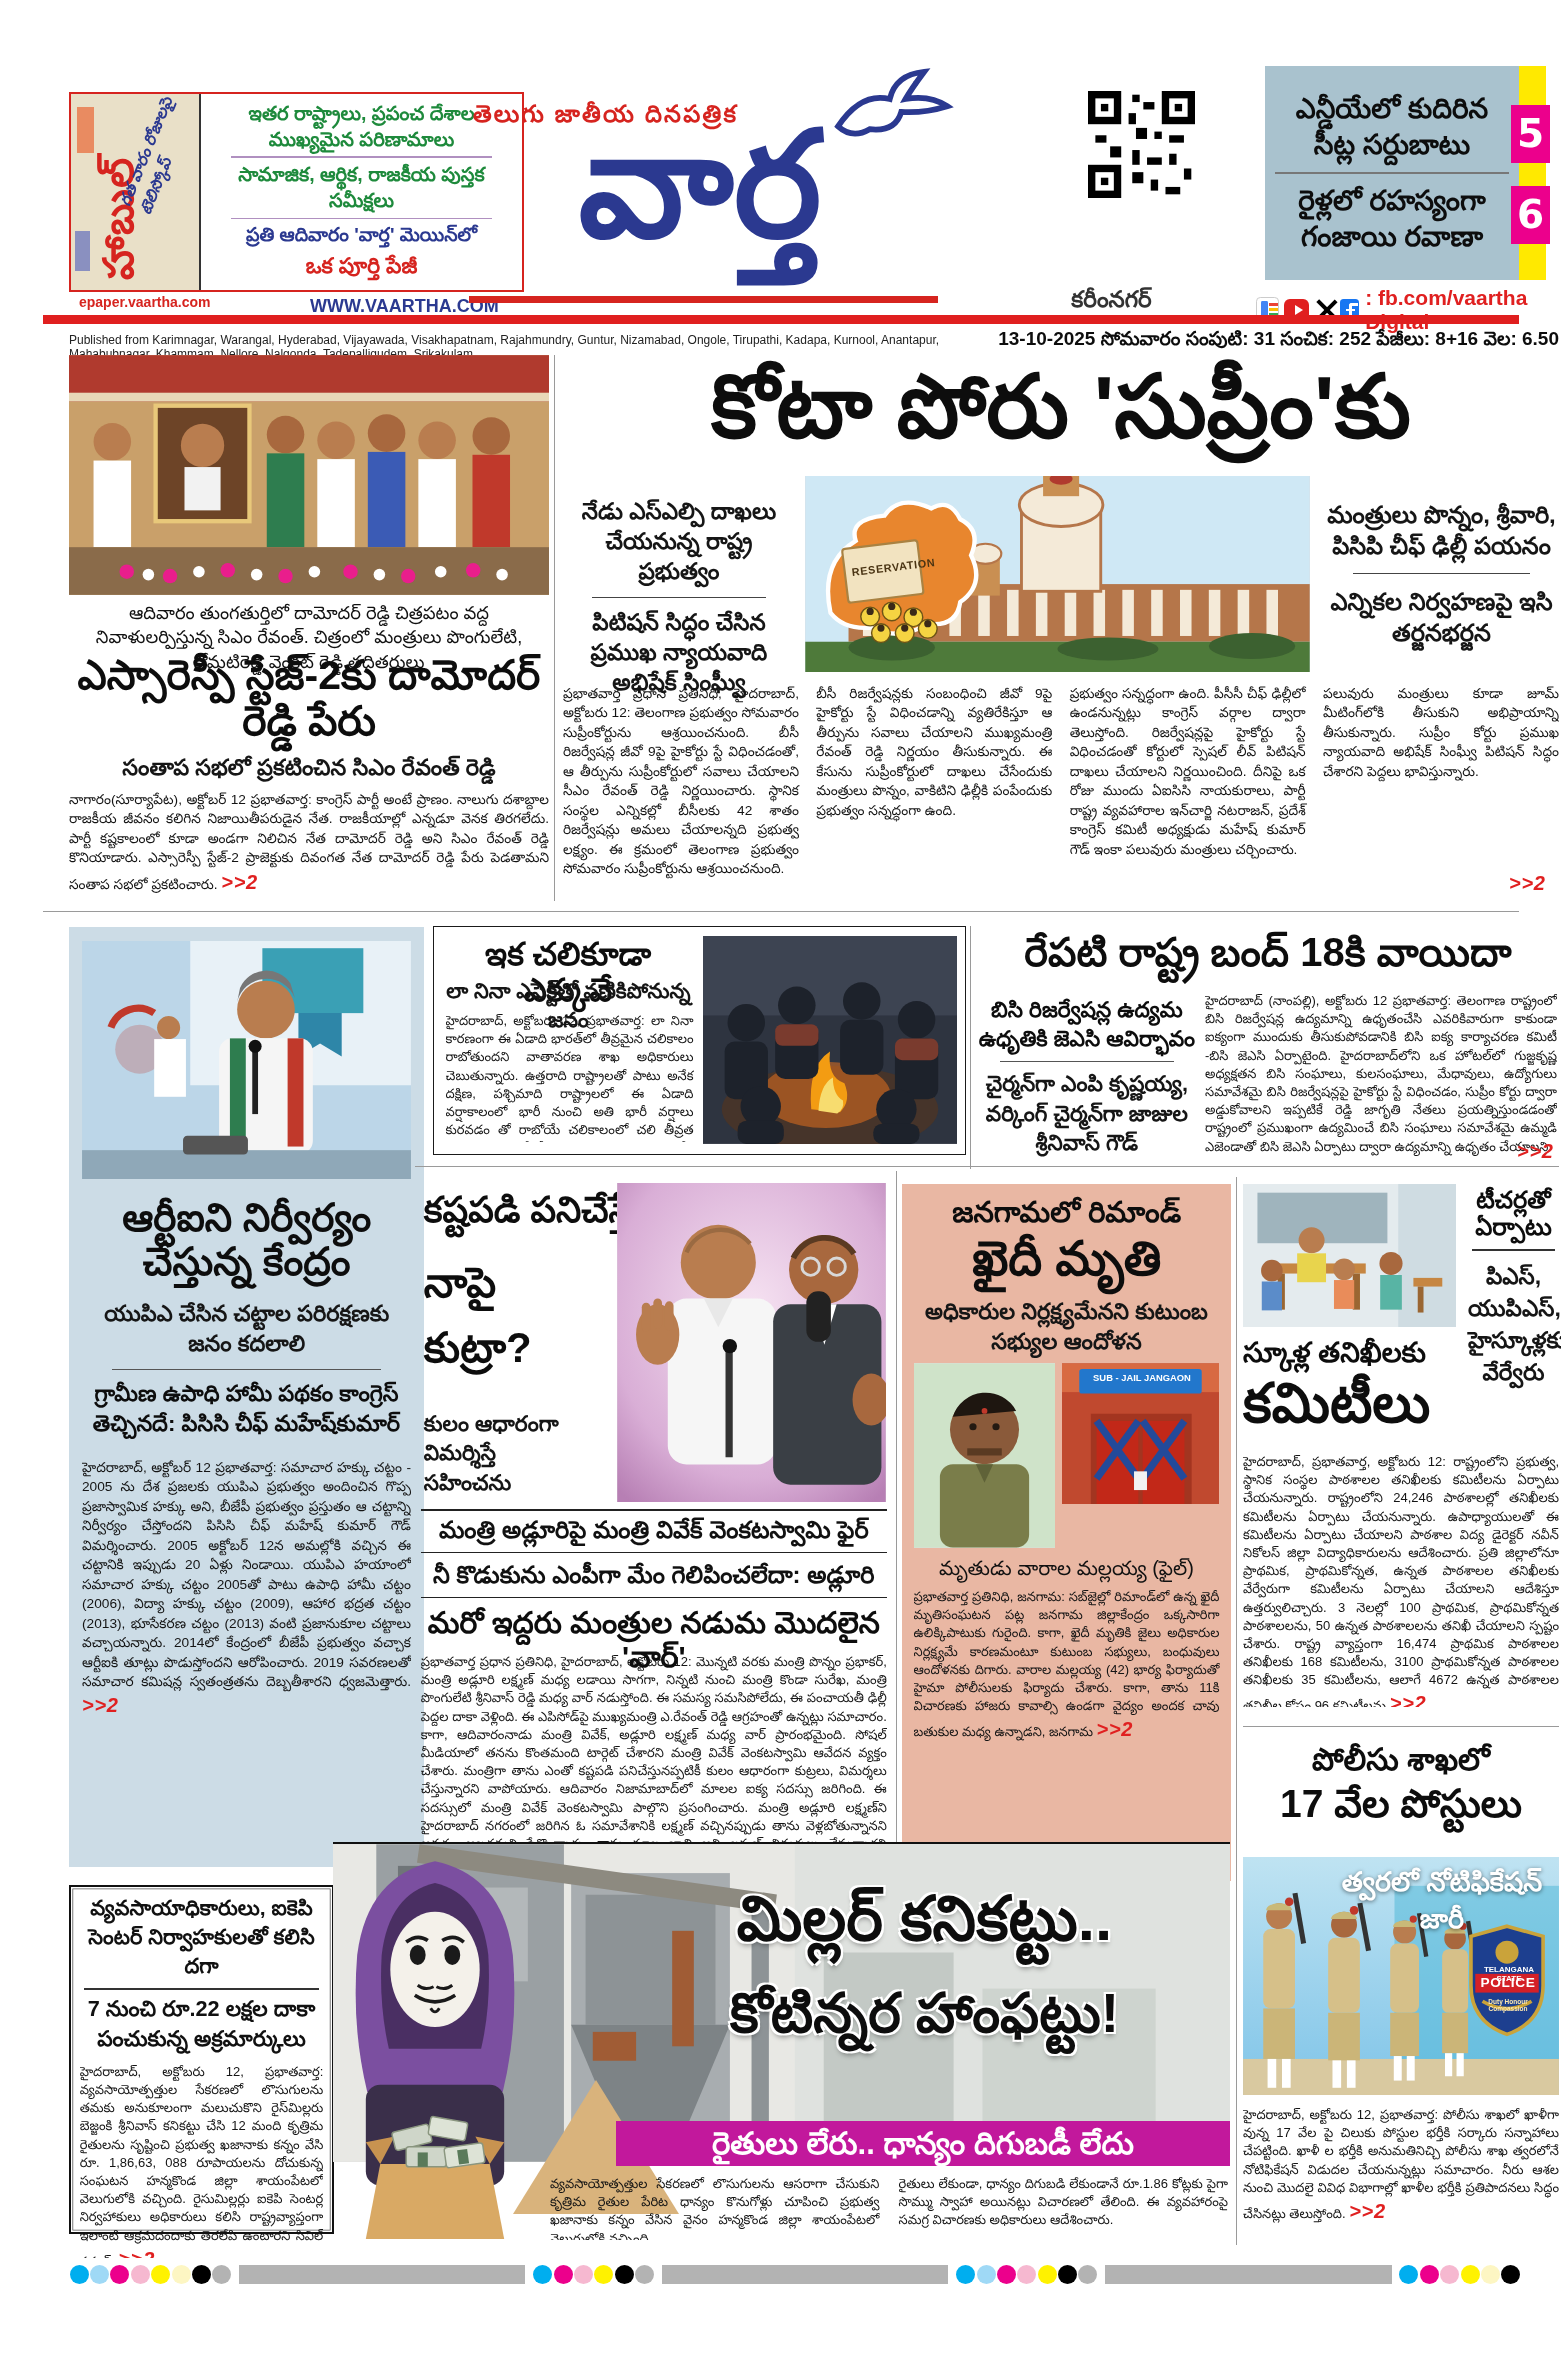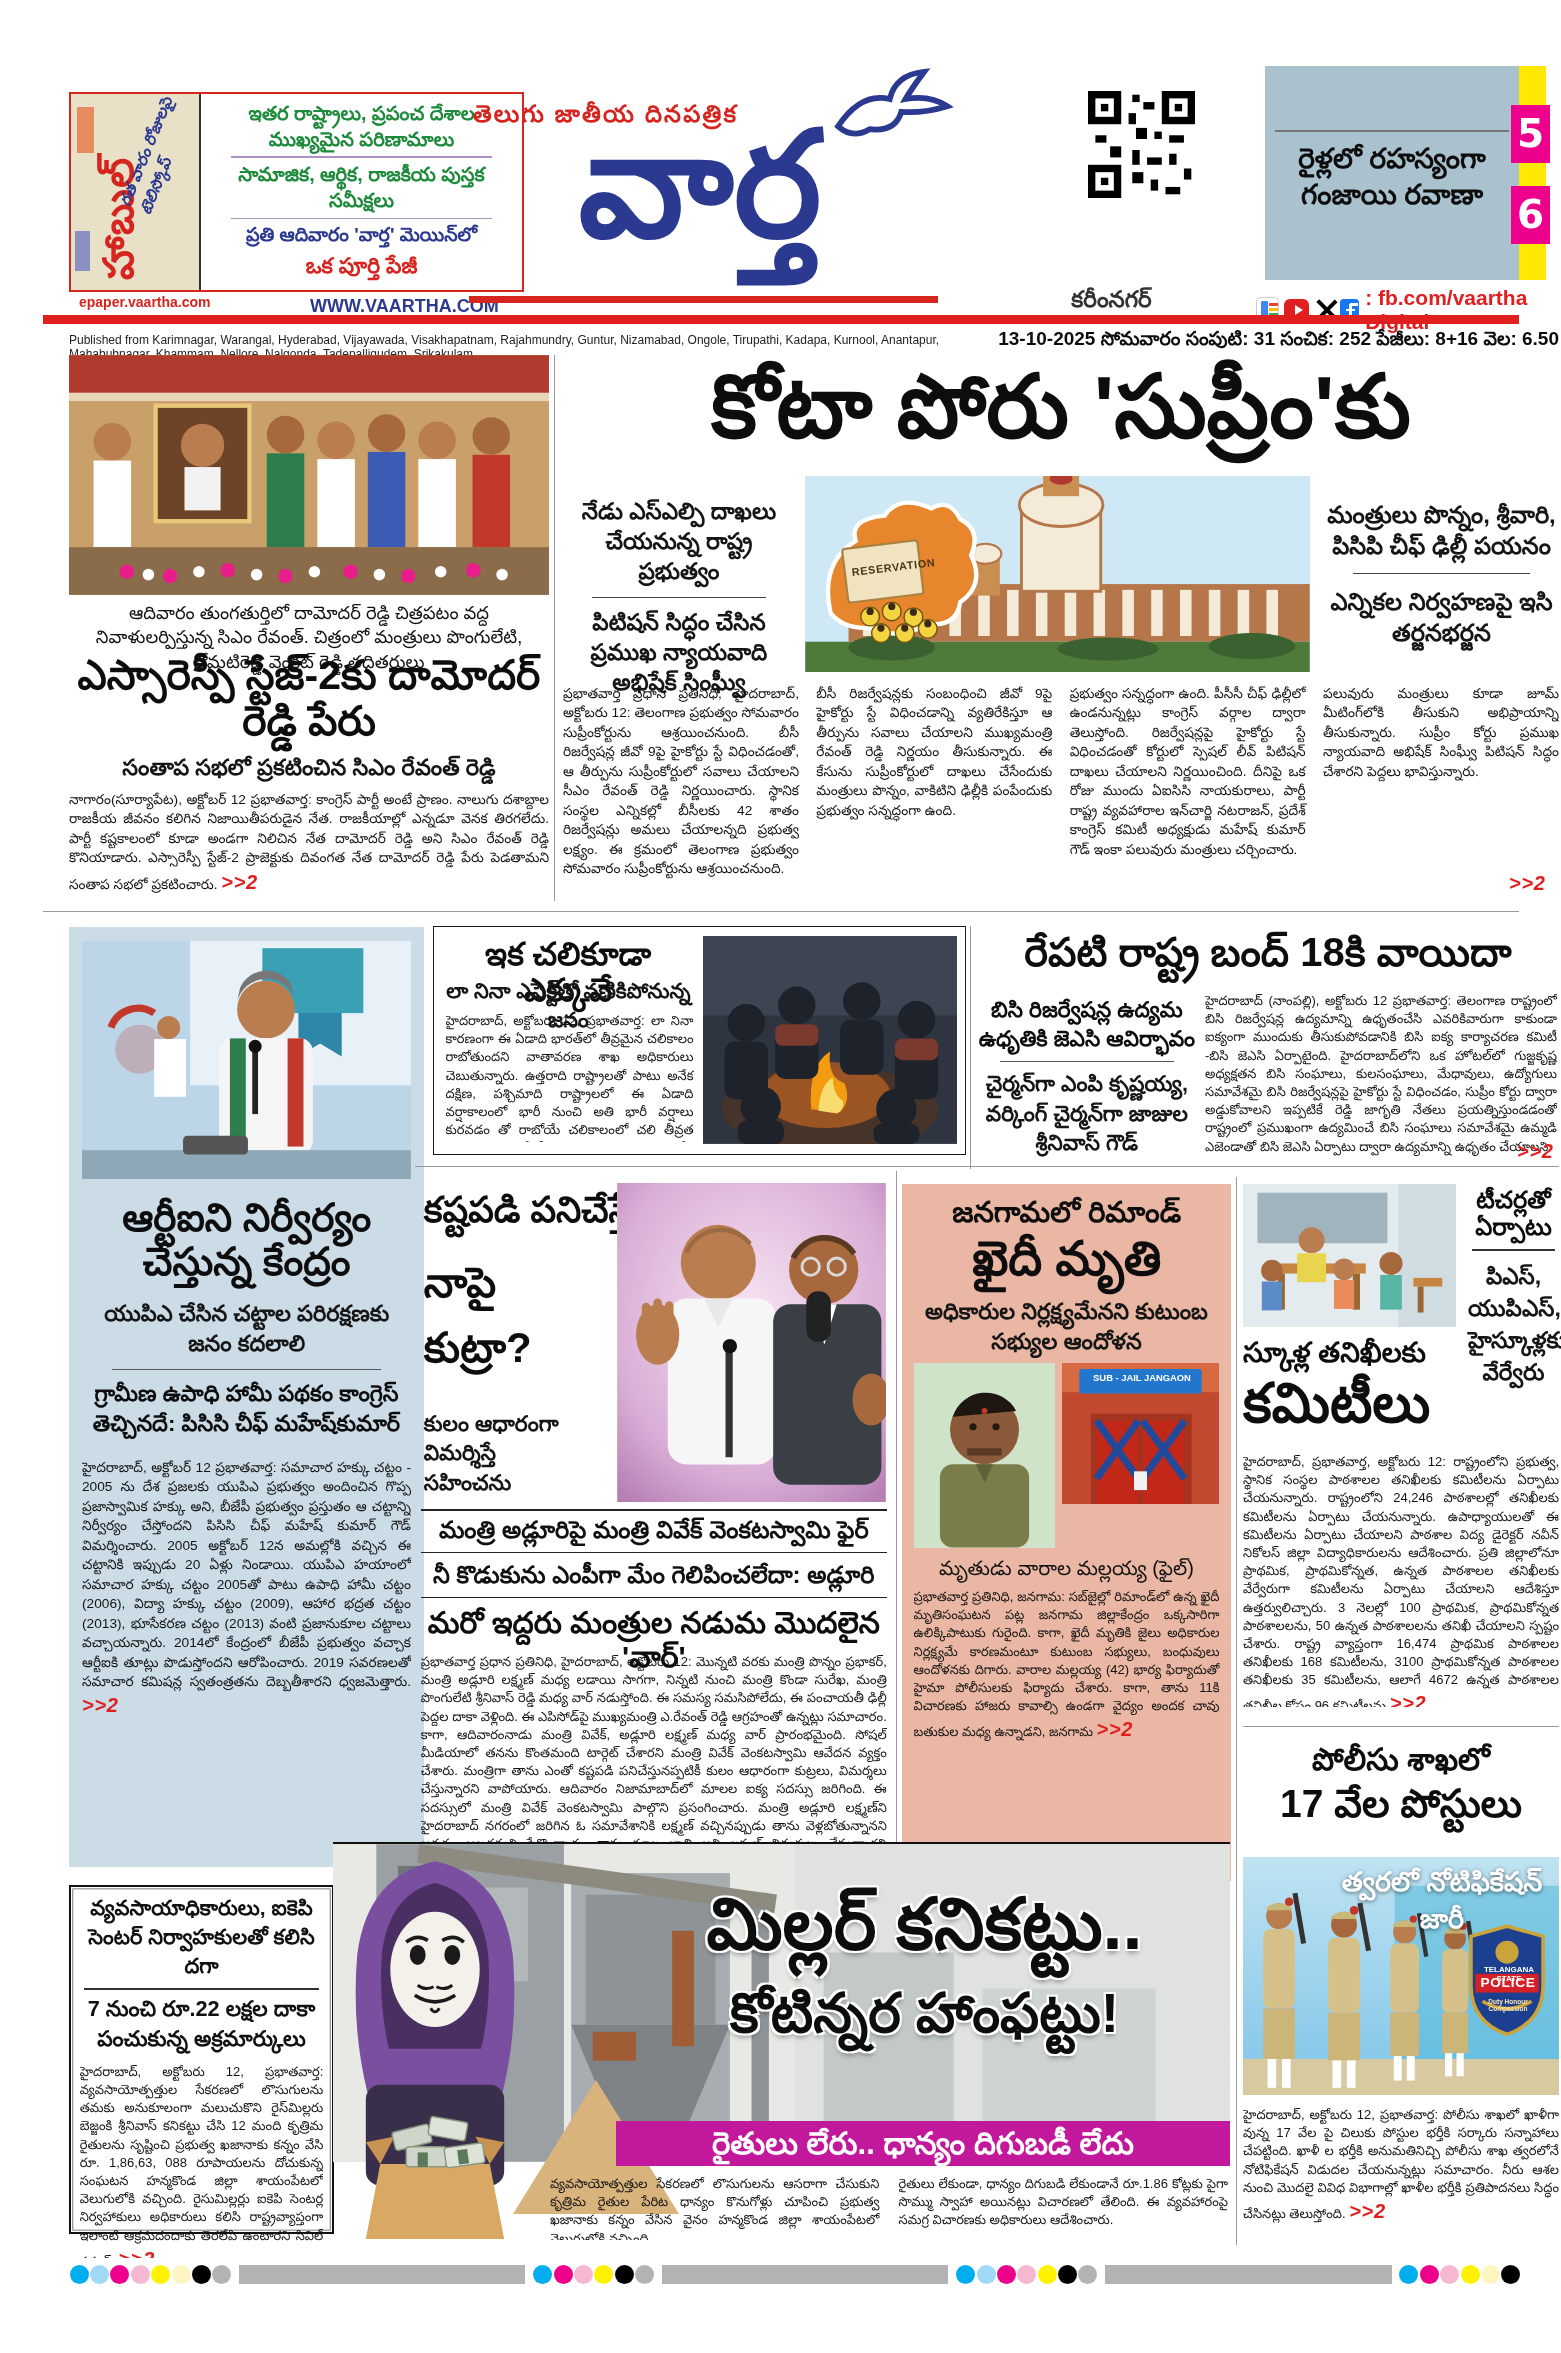--- a/index.html
+++ b/index.html
@@ -81,20 +81,21 @@
           <rect x="26" y="21" width="2" height="3"></rect>
         <rect x="12" y="22" width="3" height="3"></rect>
           <rect x="17" y="24" width="2" height="3"></rect>
           <rect x="21" y="26" width="4" height="2"></rect>
       </g>
     </svg>
   </div>
   <div class="abs b c" style="left:1003px;top:286px;width:217px;font-size:23px;color:#333;">కరీంనగర్</div>
 
   <div class="abs" style="left:1265px;top:66px;width:254px;height:214px;background:#a9c2ce;display:flex;flex-direction:column;justify-content:center;">
+    <div class="c b" style="font-size:28px;line-height:1.3;padding:5.8px 13px;color:#0d0d0d;">ఎన్డీయేలో కుదిరిన సీట్ల సర్దుబాటు</div>
     <div style="border-top:2.2px double #777;margin:2.9px 10px;"></div>
     <div class="c b" style="font-size:28px;line-height:1.3;padding:5.8px 13px;color:#0d0d0d;">రైళ్లలో రహస్యంగా గంజాయి రవాణా</div>
   </div>
   <div class="abs" style="left:1519px;top:66px;width:27.4px;height:214px;background:#ffe900;"></div>
   <div class="abs c b" style="left:1511px;top:105px;width:39px;height:58px;background:#ec008c;color:#fff;font-size:39px;line-height:58px;font-family:'DejaVu Sans',sans-serif;">5</div>
   <div class="abs c b" style="left:1511px;top:186px;width:39px;height:58px;background:#ec008c;color:#fff;font-size:39px;line-height:58px;font-family:'DejaVu Sans',sans-serif;">6</div>
 
   <div class="abs" style="left:1256px;top:286px;display:flex;align-items:center;gap:5.8px;">
     <span class="icon" style="width:24.5px;height:24.5px;border-radius:4.3px;background:#fff;border:0.7px solid #ccc;position:relative;display:inline-block;">
       <span style="position:absolute;left:3.6px;top:3.6px;width:7.2px;height:17.3px;background:#4285f4;border-radius:1.4px;"></span>
@@ -583,21 +584,21 @@
         <g>
           <rect x="78" y="380" width="52" height="26" rx="4" fill="#cfd6c9" stroke="#8a967f" stroke-width="2" transform="rotate(-14 104 393)"></rect>
           <rect x="128" y="368" width="52" height="26" rx="4" fill="#dde3d6" stroke="#8a967f" stroke-width="2" transform="rotate(10 154 381)"></rect>
           <rect x="96" y="406" width="56" height="28" rx="4" fill="#cfd6c9" stroke="#8a967f" stroke-width="2"></rect>
           <rect x="150" y="404" width="54" height="28" rx="4" fill="#dde3d6" stroke="#8a967f" stroke-width="2" transform="rotate(-8 177 418)"></rect>
           <rect x="112" y="414" width="14" height="20" fill="#5a7a5a"></rect>
           <rect x="168" y="410" width="14" height="20" fill="#5a7a5a" transform="rotate(-8 175 420)"></rect>
         </g>
       </svg>
     </div>
-    <div class="abs headline c" style="left:303px;top:42px;width:577px;font-size:72px;color:#0d0d0d;text-shadow:-2.2px -2.2px 0 #fff,2.2px -2.2px 0 #fff,-2.2px 2.2px 0 #fff,2.2px 2.2px 0 #fff,0 3.6px 5.8px rgba(0,0,0,0.35);">మిల్లర్ కనికట్టు..</div>
+    <div class="abs headline c" style="left:303px;top:42px;width:577px;font-size:62px;color:#0d0d0d;text-shadow:-2.2px -2.2px 0 #fff,2.2px -2.2px 0 #fff,-2.2px 2.2px 0 #fff,2.2px 2.2px 0 #fff,0 3.6px 5.8px rgba(0,0,0,0.35);">మిల్లర్ కనికట్టు..</div>
     <div class="abs headline c" style="left:303px;top:141px;width:577px;font-size:55px;color:#0d0d0d;text-shadow:-2.2px -2.2px 0 #fff,2.2px -2.2px 0 #fff,-2.2px 2.2px 0 #fff,2.2px 2.2px 0 #fff,0 3.6px 5.8px rgba(0,0,0,0.35);">కోటిన్నర హాంఫట్టు!</div>
     <div class="abs" style="left:180px;top:238px;width:0;height:0;border-left:83px solid transparent;border-right:83px solid transparent;border-bottom:134px solid #d9b37c;"></div>
     <div class="abs c b" style="left:283px;top:279px;width:614px;height:45px;background:#c2189c;color:#fff;font-size:31px;line-height:45px;">రైతులు లేరు.. ధాన్యం దిగుబడీ లేదు</div>
     <div class="abs" style="left:217px;top:333px;width:678px;height:65px;display:grid;grid-template-columns:1fr 1fr;gap:19px;overflow:hidden;">
       <div class="body-sm">వ్యవసాయోత్పత్తుల సేకరణలో లొసుగులను ఆసరాగా చేసుకుని కృత్రిమ రైతుల పేరిట ధాన్యం కొనుగోళ్లు చూపించి ప్రభుత్వ ఖజానాకు కన్నం వేసిన వైనం హన్మకొండ జిల్లా శాయంపేటలో వెలుగులోకి వచ్చింది.</div>
       <div class="body-sm">రైతులు లేకుండా, ధాన్యం దిగుబడి లేకుండానే రూ.1.86 కోట్లకు పైగా సొమ్ము స్వాహా అయినట్లు విచారణలో తేలింది. ఈ వ్యవహారంపై సమగ్ర విచారణకు అధికారులు ఆదేశించారు.</div>
     </div>
   </div>
 
   <div class="abs" style="left:69px;top:2265px;width:1452px;display:flex;align-items:center;">

